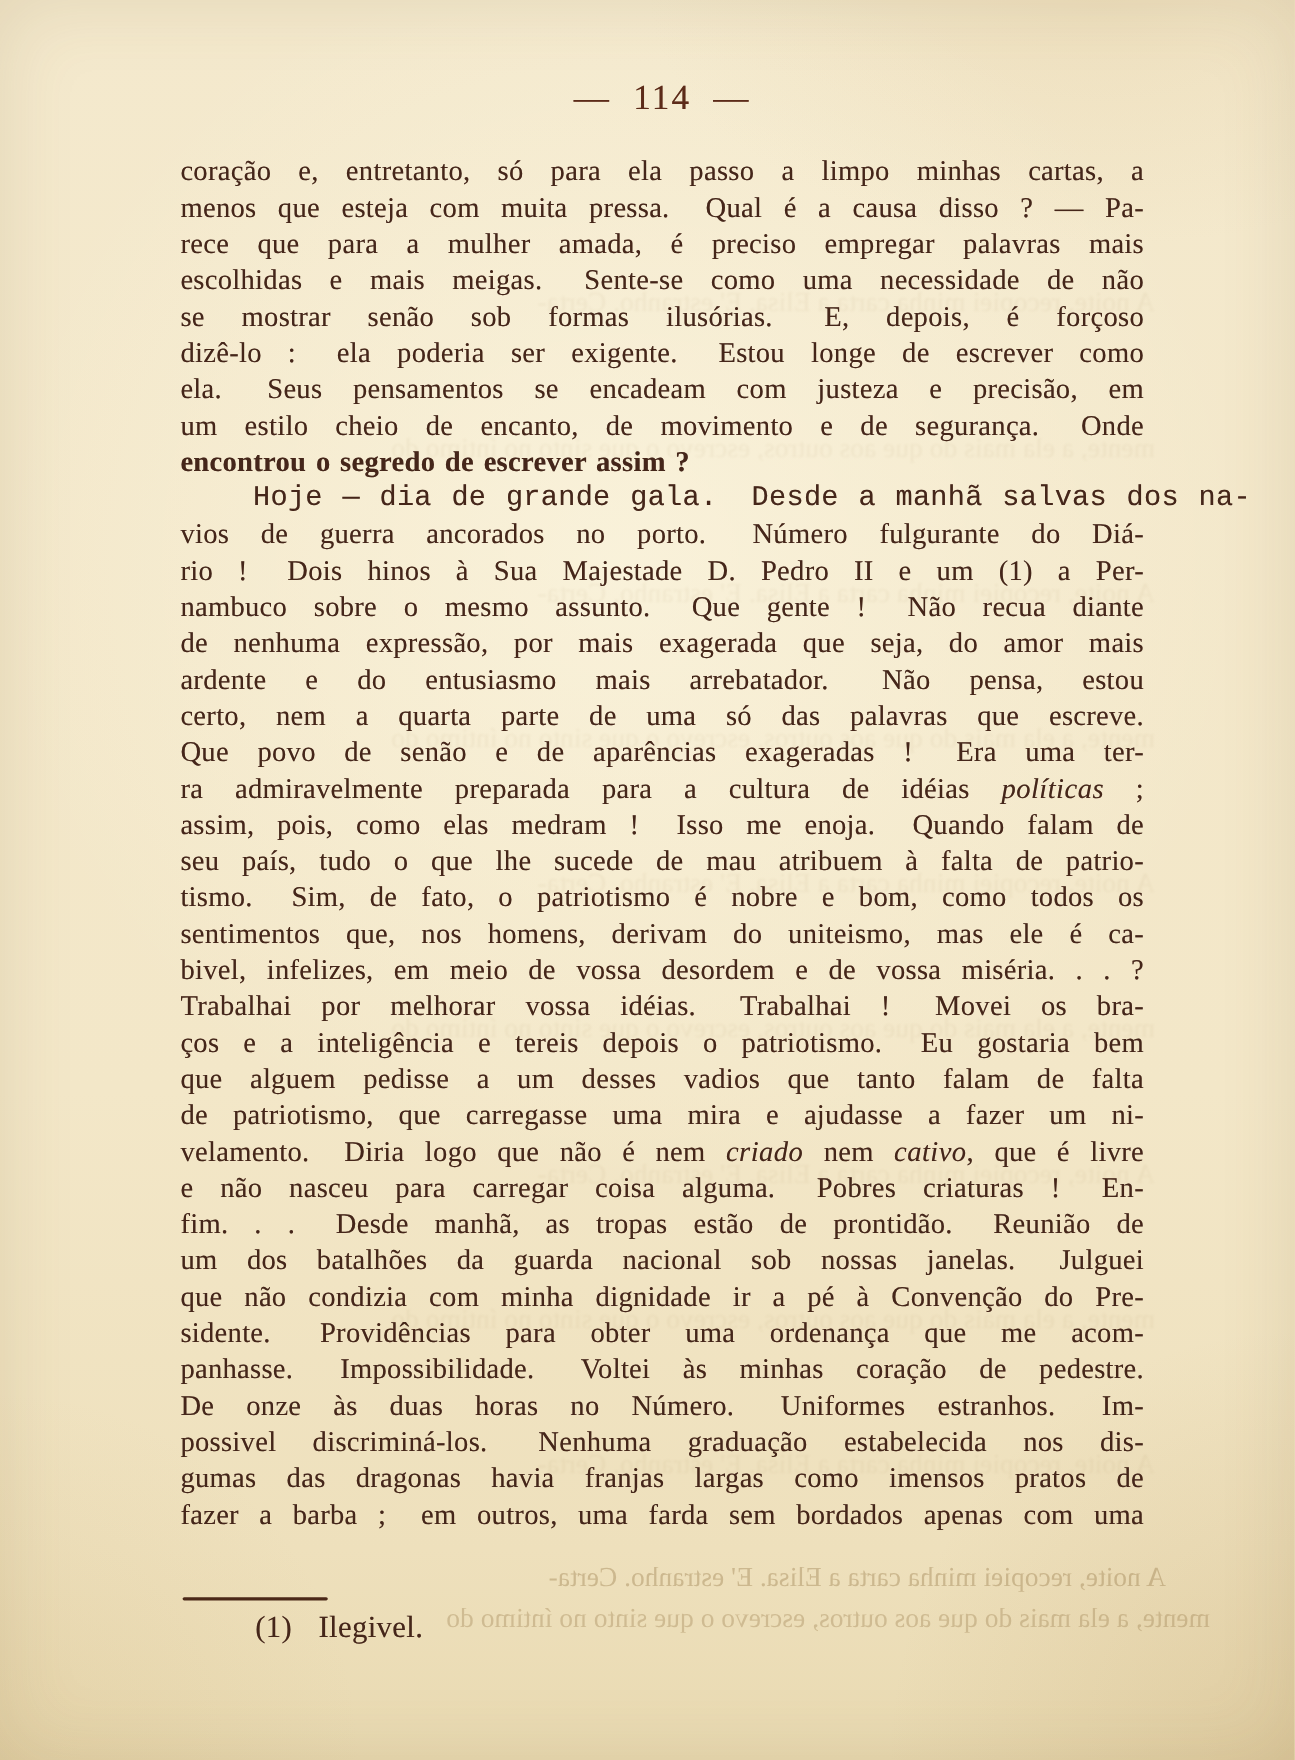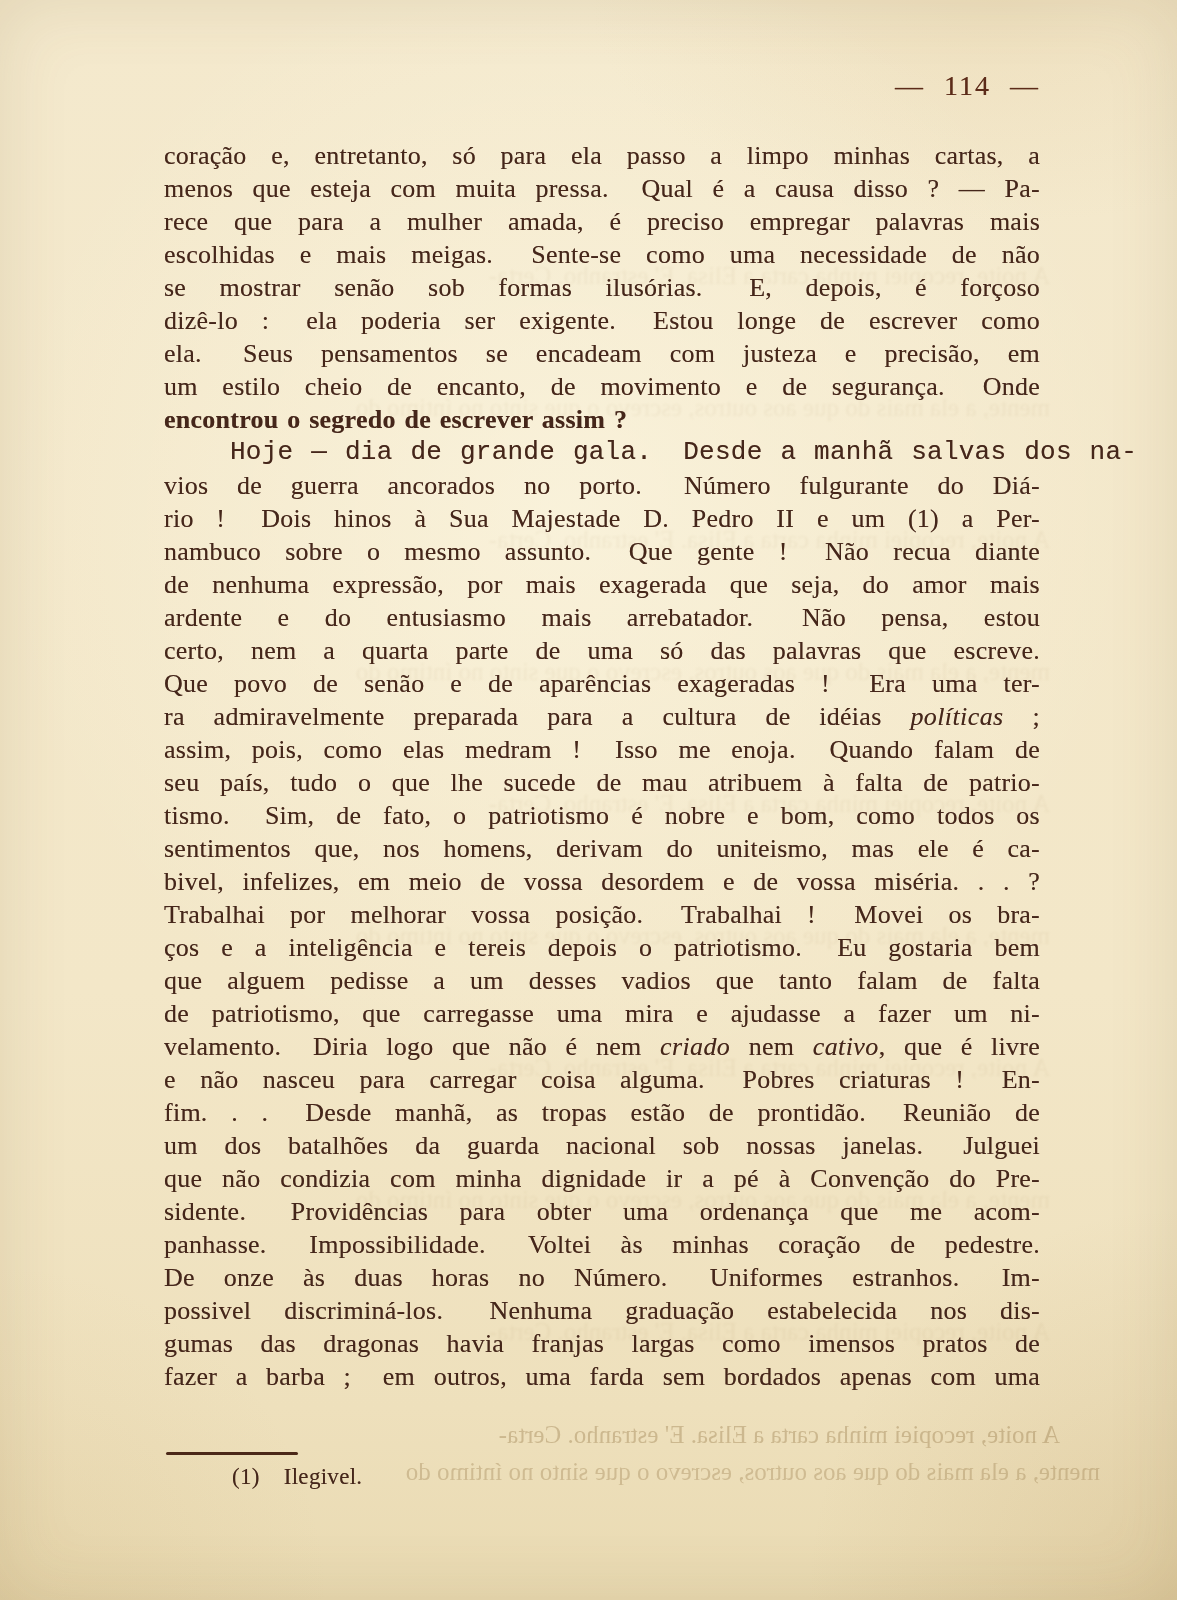--- a/index.html
+++ b/index.html
@@ -13,22 +13,22 @@
       radial-gradient(ellipse 75% 55% at 48% 32%, rgba(255,251,233,.50), rgba(255,251,233,0) 65%),
       radial-gradient(ellipse 45% 35% at 100% 100%, rgba(185,152,95,.22), rgba(185,152,95,0) 70%),
       radial-gradient(ellipse 40% 30% at 0% 100%, rgba(196,165,108,.15), rgba(196,165,108,0) 70%),
       radial-gradient(ellipse 50% 20% at 85% 0%, rgba(222,198,150,.25), rgba(222,198,150,0) 70%),
       linear-gradient(180deg,#f4e9cd 0%,#f3e7c8 62%,#eee0bc 88%,#e9dab2 100%);
     box-shadow:inset 0 0 70px rgba(122,92,44,.14);
   }
   
   .pageno{
     position:absolute;top:70px;left:164px;width:876px;
-    text-align:right;
-    font-size:28px;letter-spacing:2px;word-spacing:10px;
+    text-align:center;
+    font-size:32px;letter-spacing:2px;word-spacing:10px;
     color:#5c2b19;
     z-index:3;
     text-shadow:0 0 .5px rgba(92,43,25,.55);
   }
   
   .bodytext{
     position:absolute;left:164px;top:139px;width:876px;
     font-size:26px;line-height:33px;
     color:#45261a;
     letter-spacing:.25px;word-spacing:2px;
@@ -39,21 +39,21 @@
   .bline.para-end{text-align-last:left;font-weight:bold;}
   .bline.indent{text-indent:66px;font-family:Liberation Mono, monospace;}
   .bline i{letter-spacing:.4px;}
   
   .fnrule{
     position:absolute;top:1452px;left:166px;width:132px;height:3px;
     background:#4b2818;border-radius:2px;z-index:2;
   }
   .footnote{
     position:absolute;top:1464px;left:232px;
-    font-size:23px;color:#45261a;z-index:2;
+    font-size:28px;color:#45261a;z-index:2;
     letter-spacing:.3px;
     text-shadow:0 0 .5px rgba(69,38,26,.45);
   }
   .fnmark{margin-right:24px;}
   
   .bleed,.ghostline{
     position:absolute;
     transform:scaleX(-1);
     color:#8d6e3c;
     font-size:25px;
@@ -106,21 +106,21 @@
       <div class="bline">de nenhuma expressão, por mais exagerada que seja, do amor mais</div>
       <div class="bline">ardente e do entusiasmo mais arrebatador.  Não pensa, estou</div>
       <div class="bline">certo, nem a quarta parte de uma só das palavras que escreve.</div>
       <div class="bline">Que povo de senão e de aparências exageradas !  Era uma ter-</div>
       <div class="bline">ra admiravelmente preparada para a cultura de idéias <i>políticas</i> ;</div>
       <div class="bline">assim, pois, como elas medram !  Isso me enoja.  Quando falam de</div>
       <div class="bline">seu país, tudo o que lhe sucede de mau atribuem à falta de patrio-</div>
       <div class="bline">tismo.  Sim, de fato, o patriotismo é nobre e bom, como todos os</div>
       <div class="bline">sentimentos que, nos homens, derivam do uniteismo, mas ele é ca-</div>
       <div class="bline">bivel, infelizes, em meio de vossa desordem e de vossa miséria. . . ?</div>
-      <div class="bline">Trabalhai por melhorar vossa posição.  Trabalhai !  Movei os bra-</div>
+      <div class="bline">Trabalhai por melhorar vossa idéias.  Trabalhai !  Movei os bra-</div>
       <div class="bline">ços e a inteligência e tereis depois o patriotismo.  Eu gostaria bem</div>
       <div class="bline">que alguem pedisse a um desses vadios que tanto falam de falta</div>
       <div class="bline">de patriotismo, que carregasse uma mira e ajudasse a fazer um ni-</div>
       <div class="bline">velamento.  Diria logo que não é nem <i>criado</i> nem <i>cativo</i>, que é livre</div>
       <div class="bline">e não nasceu para carregar coisa alguma.  Pobres criaturas !  En-</div>
       <div class="bline">fim. . .  Desde manhã, as tropas estão de prontidão.  Reunião de</div>
       <div class="bline">um dos batalhões da guarda nacional sob nossas janelas.  Julguei</div>
       <div class="bline">que não condizia com minha dignidade ir a pé à Convenção do Pre-</div>
       <div class="bline">sidente.  Providências para obter uma ordenança que me acom-</div>
       <div class="bline">panhasse.  Impossibilidade.  Voltei às minhas coração de pedestre.</div>

